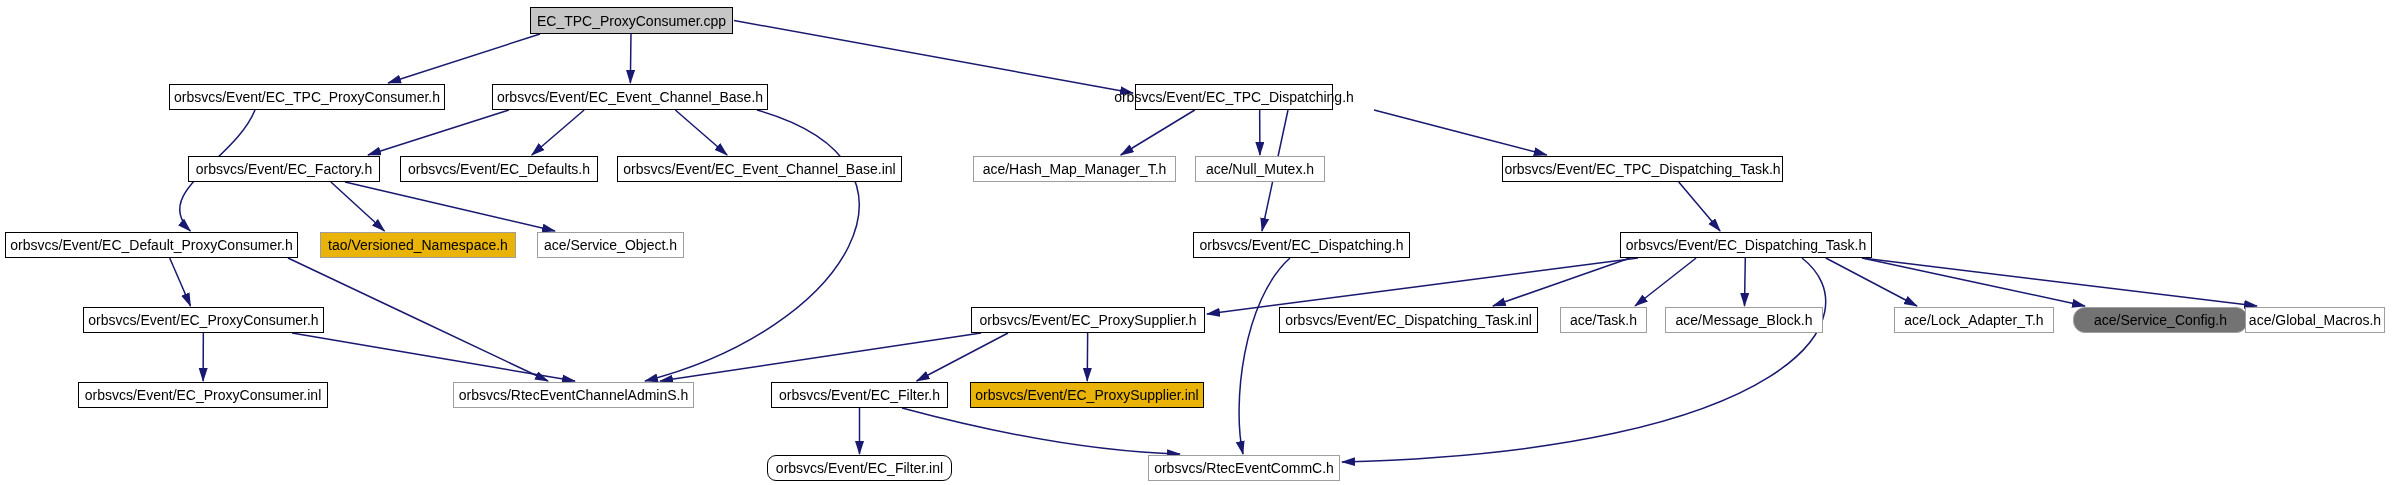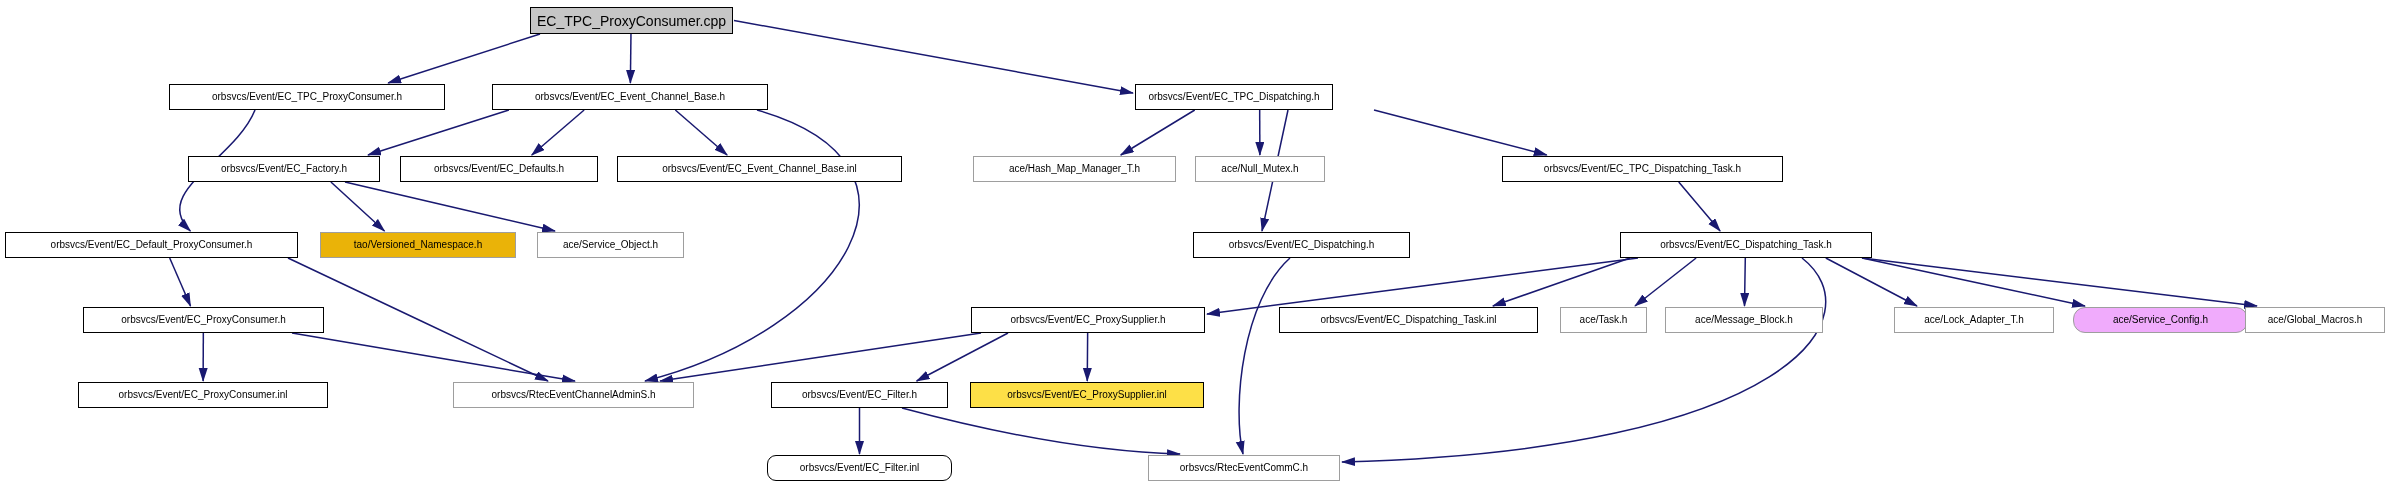--- a/index.html
+++ b/index.html
@@ -11,21 +11,21 @@
     padding-left:46px;
   }
   .edge-layer{position:absolute;left:0;top:0;width:2400px;height:485px;}
   .node{
     position:absolute;
     box-sizing:border-box;
     height:26px;
     display:flex;align-items:center;justify-content:center;
     background:#ffffff;
     border:1.5px solid #000000;
-    font-size:10px;
+    font-size:14px;
     line-height:1;
     color:#000000;
     white-space:nowrap;
     z-index:2;
   }
   .node.source{height:27px;font-size:14px;}
 </style>
 </head>
 <body>
 
@@ -86,21 +86,21 @@
     <div class="node" style="left: 320px; top: 232px; width: 196px; background: #eab308; border-color: rgb(158, 158, 158); color: rgb(0, 0, 0);">tao/Versioned_Namespace.h</div>
     <div class="node" style="left: 537px; top: 232px; width: 147px; background: rgb(255, 255, 255); border-color: rgb(158, 158, 158); color: rgb(0, 0, 0);">ace/Service_Object.h</div>
     <div class="node" style="left: 1193px; top: 232px; width: 217px; background: rgb(255, 255, 255); border-color: rgb(0, 0, 0); color: rgb(0, 0, 0);">orbsvcs/Event/EC_Dispatching.h</div>
     <div class="node" style="left: 1620px; top: 232px; width: 252px; background: rgb(255, 255, 255); border-color: rgb(0, 0, 0); color: rgb(0, 0, 0);">orbsvcs/Event/EC_Dispatching_Task.h</div>
     <div class="node" style="left: 83px; top: 307px; width: 241px; background: rgb(255, 255, 255); border-color: rgb(0, 0, 0); color: rgb(0, 0, 0);">orbsvcs/Event/EC_ProxyConsumer.h</div>
     <div class="node" style="left: 971px; top: 307px; width: 234px; background: rgb(255, 255, 255); border-color: rgb(0, 0, 0); color: rgb(0, 0, 0);">orbsvcs/Event/EC_ProxySupplier.h</div>
     <div class="node" style="left: 1279px; top: 307px; width: 259px; background: rgb(255, 255, 255); border-color: rgb(0, 0, 0); color: rgb(0, 0, 0);">orbsvcs/Event/EC_Dispatching_Task.inl</div>
     <div class="node" style="left: 1560px; top: 307px; width: 87px; background: rgb(255, 255, 255); border-color: rgb(158, 158, 158); color: rgb(0, 0, 0);">ace/Task.h</div>
     <div class="node" style="left: 1665px; top: 307px; width: 158px; background: rgb(255, 255, 255); border-color: rgb(158, 158, 158); color: rgb(0, 0, 0);">ace/Message_Block.h</div>
     <div class="node" style="left: 1894px; top: 307px; width: 160px; background: rgb(255, 255, 255); border-color: rgb(158, 158, 158); color: rgb(0, 0, 0);">ace/Lock_Adapter_T.h</div>
-    <div class="node" style="left: 2073px; top: 307px; width: 175px; background: #f0abfc; border-color: rgb(158, 158, 158); color: rgb(0, 0, 0); border-radius: 12px;">ace/Service_Config.h</div>
+    <div class="node" style="left: 2073px; top: 307px; width: 175px; background: #737373; border-color: rgb(158, 158, 158); color: rgb(0, 0, 0); border-radius: 12px;">ace/Service_Config.h</div>
     <div class="node" style="left: 2245px; top: 307px; width: 140px; background: rgb(255, 255, 255); border-color: rgb(158, 158, 158); color: rgb(0, 0, 0);">ace/Global_Macros.h</div>
     <div class="node" style="left: 453px; top: 382px; width: 241px; background: rgb(255, 255, 255); border-color: rgb(158, 158, 158); color: rgb(0, 0, 0);">orbsvcs/RtecEventChannelAdminS.h</div>
     <div class="node" style="left: 78px; top: 382px; width: 250px; background: rgb(255, 255, 255); border-color: rgb(0, 0, 0); color: rgb(0, 0, 0);">orbsvcs/Event/EC_ProxyConsumer.inl</div>
     <div class="node" style="left: 771px; top: 382px; width: 177px; background: rgb(255, 255, 255); border-color: rgb(0, 0, 0); color: rgb(0, 0, 0);">orbsvcs/Event/EC_Filter.h</div>
-    <div class="node" style="left: 970px; top: 382px; width: 234px; background: #fde047; border-color: rgb(0, 0, 0); color: rgb(0, 0, 0);">orbsvcs/Event/EC_ProxySupplier.inl</div>
+    <div class="node" style="left: 970px; top: 382px; width: 234px; background: #eab308; border-color: rgb(0, 0, 0); color: rgb(0, 0, 0);">orbsvcs/Event/EC_ProxySupplier.inl</div>
     <div class="node" style="left: 767px; top: 455px; width: 185px; background: rgb(255, 255, 255); border-color: rgb(0, 0, 0); color: rgb(0, 0, 0); border-radius: 9px;">orbsvcs/Event/EC_Filter.inl</div>
     <div class="node" style="left: 1148px; top: 455px; width: 192px; background: rgb(255, 255, 255); border-color: rgb(158, 158, 158); color: rgb(0, 0, 0);">orbsvcs/RtecEventCommC.h</div>
   </div>
 
 </body></html>

